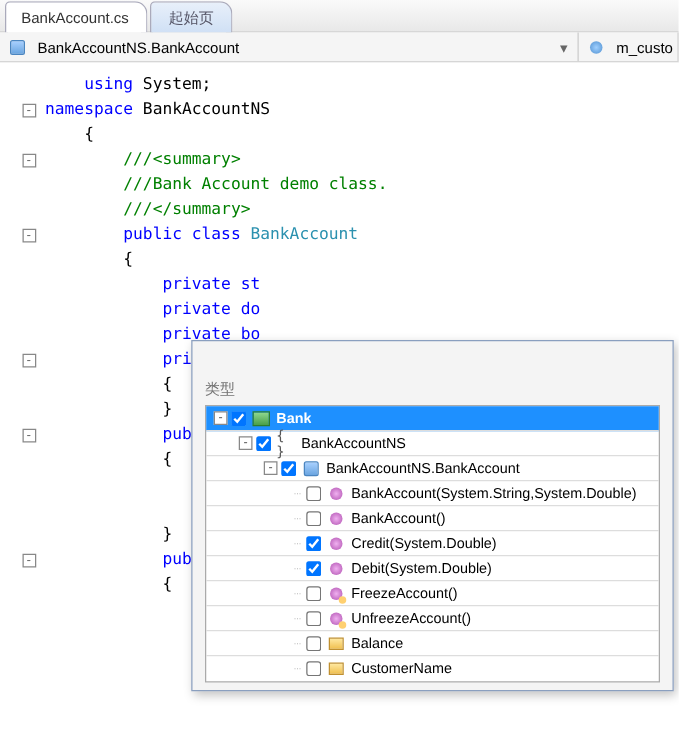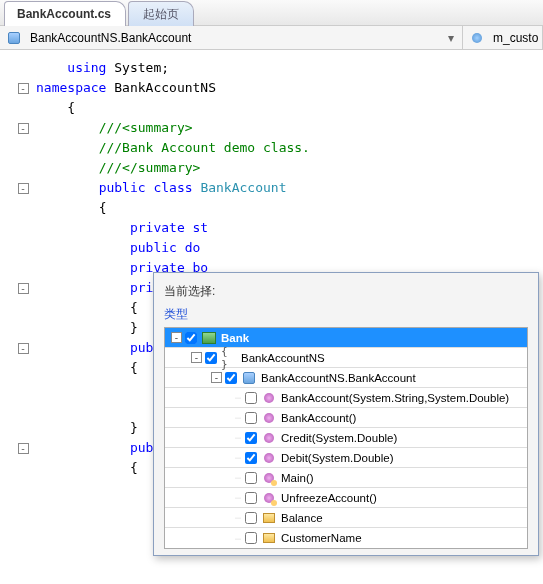--- a/index.html
+++ b/index.html
@@ -1,40 +1,40 @@
 <!DOCTYPE html>
 <html><head>
 <meta charset="utf-8">
 <style>
 * { box-sizing: border-box; margin: 0; padding: 0; }
 body { font-family: "Segoe UI", Tahoma, sans-serif; font-size: 12px; background: #fff; width: 543px; height: 584px; overflow: hidden; position: relative; }
 
 .tabs { display: flex; height: 26px; background: linear-gradient(#fafafa,#e8e8e8); border-bottom: 1px solid #ccc; padding-left: 4px; }
 .tab { display: flex; align-items: center; padding: 0 14px; border: 1px solid #aab; border-bottom: none; border-top-left-radius: 4px; border-top-right-radius: 10px; margin-right: 2px; font-size: 12px; cursor: pointer; position: relative; top: 1px; }
-.tab.active { background: #fff; font-weight: bold; color: #333; padding-left: 12px; }
+.tab.active { background: #fff; font-weight: normal; color: #333; padding-left: 12px; }
 .tab.inactive { background: linear-gradient(#e8f0fa,#d0e0f5); color: #556; }
 
 .breadcrumb { display: flex; align-items: center; height: 24px; border-bottom: 1px solid #ccc; background: #f5f5f5; }
 .bc-item { display: flex; align-items: center; padding: 0 6px; border-right: 1px solid #ccc; height: 100%; gap: 4px; }
 .bc-dd { width: 10px; text-align: center; color: #666; }
 
 .editor { font-family: Consolas, monospace; font-size: 13px; line-height: 20px; padding: 8px 0 8px 10px; color: #000; background: #fff; position: relative; }
 .ed-line { white-space: pre; display: flex; }
 .gutter { width: 26px; text-align: center; color: #888; flex-shrink: 0; }
 .oc { display:inline-block; width:11px; height:11px; border:1px solid #888; color:#666; font-size:10px; line-height:9px; text-align:center; background:#fff; cursor:pointer; }
 .code { flex: 1; }
 .kw { color: #0000ff; }
 .cls { color: #2b91af; }
 .cmt { color: #008000; text-align: center; }
 
 .dialog { position: absolute; left: 153px; top: 272px; width: 386px; background: #f4f4f4; border: 1px solid #8a9fbf; box-shadow: 2px 3px 8px rgba(0,0,0,0.25); }
 .dlg-title { background: linear-gradient(#e8eefb,#cedcf2); padding: 5px 8px; font-size: 12px; color: #223; border-bottom: 1px solid #b8c6de; }
 .dlg-body { padding: 10px 10px 6px 10px; }
 .dlg-label { margin-bottom: 6px; color: #333; }
-.dlg-group { margin-bottom: 4px; color: #1d4ed8; }
+.dlg-group { margin-bottom: 4px; color: #737373; margin-top: 20px; }
 .tree { border: 1px solid #aaa; background: #fff; }
 .trow { display: flex; align-items: center; height: 20px; border-bottom: 1px solid #ddd; font-size: 11.5px; }
 .trow:last-child { border-bottom: none; }
 .tind { flex-shrink: 0; position: relative; }
 .texp { width: 11px; height: 11px; border: 1px solid #888; color: #555; font-size: 10px; line-height: 9px; text-align: center; background: #fff; margin-right: 3px; flex-shrink: 0; }
 .tchk { width: 12px; height: 12px; margin-right: 4px; flex-shrink: 0; }
 .ticon { width: 16px; height: 14px; margin-right: 4px; flex-shrink: 0; display: flex; align-items: center; justify-content: center; }
 .tlabel { white-space: nowrap; overflow: hidden; }
 .sel { background: #1e90ff; color: #fff; }
 .sel .tlabel { font-weight: bold; }
@@ -79,42 +79,41 @@
     <div class="ed-line"><span class="gutter"><span class="oc">-</span></span><span class="code"><span class="kw">namespace </span><span>BankAccountNS</span></span></div>
     <div class="ed-line"><span class="gutter"></span><span class="code">    <span>{</span></span></div>
     <div class="ed-line"><span class="gutter"></span><span class="code"></span></div>
     <div class="ed-line"><span class="gutter"><span class="oc">-</span></span><span class="code">        <span class="cmt">///&lt;summary&gt;</span></span></div>
     <div class="ed-line"><span class="gutter"></span><span class="code">        <span class="cmt">///</span><span class="cmt">Bank Account demo class.</span></span></div>
     <div class="ed-line"><span class="gutter"></span><span class="code">        <span class="cmt">///&lt;/summary&gt;</span></span></div>
     <div class="ed-line"><span class="gutter"><span class="oc">-</span></span><span class="code">        <span class="kw">public class </span><span class="cls">BankAccount</span></span></div>
     <div class="ed-line"><span class="gutter"></span><span class="code">        <span>{</span></span></div>
     <div class="ed-line"><span class="gutter"></span><span class="code">            <span class="kw">private st</span></span></div>
     <div class="ed-line"><span class="gutter"></span><span class="code"></span></div>
-    <div class="ed-line"><span class="gutter"></span><span class="code">            <span class="kw">public do</span></span></div>
+    <div class="ed-line"><span class="gutter"></span><span class="code">            <span class="kw">private do</span></span></div>
     <div class="ed-line"><span class="gutter"></span><span class="code"></span></div>
     <div class="ed-line"><span class="gutter"></span><span class="code">            <span class="kw">private bo</span></span></div>
     <div class="ed-line"><span class="gutter"></span><span class="code"></span></div>
     <div class="ed-line"><span class="gutter"><span class="oc">-</span></span><span class="code">            <span class="kw">private </span><span>Ba</span></span></div>
     <div class="ed-line"><span class="gutter"></span><span class="code">            <span>{</span></span></div>
     <div class="ed-line"><span class="gutter"></span><span class="code">            <span>}</span></span></div>
     <div class="ed-line"><span class="gutter"></span><span class="code"></span></div>
     <div class="ed-line"><span class="gutter"><span class="oc">-</span></span><span class="code">            <span class="kw">public </span><span>Ban</span></span></div>
     <div class="ed-line"><span class="gutter"></span><span class="code">            <span>{</span></span></div>
     <div class="ed-line"><span class="gutter"></span><span class="code">                <span>m_custo</span></span></div>
     <div class="ed-line"><span class="gutter"></span><span class="code">                <span>m_balan</span></span></div>
     <div class="ed-line"><span class="gutter"></span><span class="code">            <span>}</span></span></div>
     <div class="ed-line"><span class="gutter"></span><span class="code"></span></div>
     <div class="ed-line"><span class="gutter"><span class="oc">-</span></span><span class="code">            <span class="kw">public str</span></span></div>
     <div class="ed-line"><span class="gutter"></span><span class="code">            <span>{</span></span></div>
     <div class="ed-line"><span class="gutter"></span><span class="code">                <span class="kw">get </span><span>{ r</span></span></div>
   </div>
 
 <div class="dialog">
   <div class="dlg-body">
-    <div class="dlg-label">当前选择:</div>
     <div class="dlg-group">类型</div>
     <div class="tree" id="tree">
         <div class="trow sel">
           <span class="tind" style="width: 6px;"></span>
           <span class="texp">-</span>
           <input type="checkbox" class="tchk" checked="" style="">
           <span class="ticon">
             <span class="ic-proj"></span>
           </span>
           <span class="tlabel">Bank</span>
@@ -173,21 +172,21 @@
           </span>
           <span class="tlabel">Debit(System.Double)</span>
         </div>
         <div class="trow">
           <span class="tind" style="width: 66px;"></span>
           <span style="width: 14px; flex-shrink: 0; color: rgb(170, 170, 170); text-align: center; font-size: 6px;">⋯</span>
           <input type="checkbox" class="tchk" style="">
           <span class="ticon">
             <span class="ic-smethod"></span>
           </span>
-          <span class="tlabel">Main()</span>
+          <span class="tlabel">FreezeAccount()</span>
         </div>
         <div class="trow">
           <span class="tind" style="width: 66px;"></span>
           <span style="width: 14px; flex-shrink: 0; color: rgb(170, 170, 170); text-align: center; font-size: 6px;">⋯</span>
           <input type="checkbox" class="tchk" style="">
           <span class="ticon">
             <span class="ic-smethod"></span>
           </span>
           <span class="tlabel">UnfreezeAccount()</span>
         </div>

